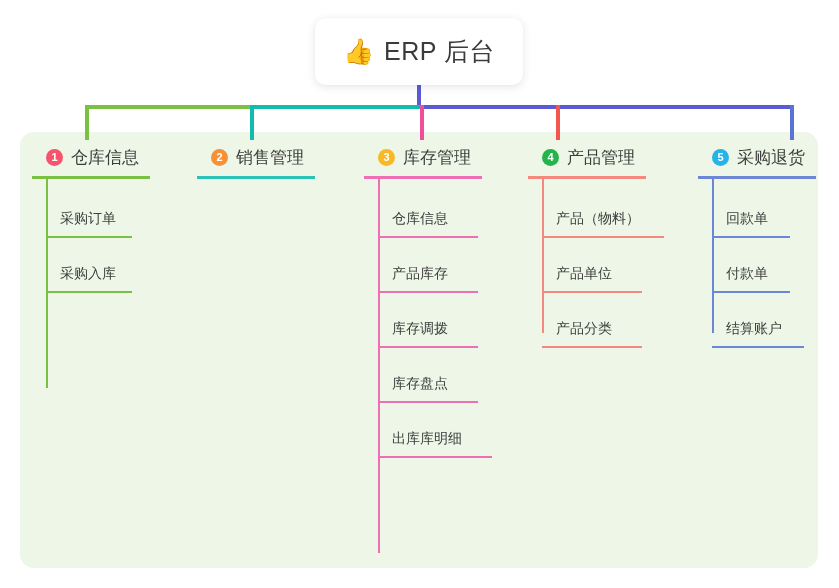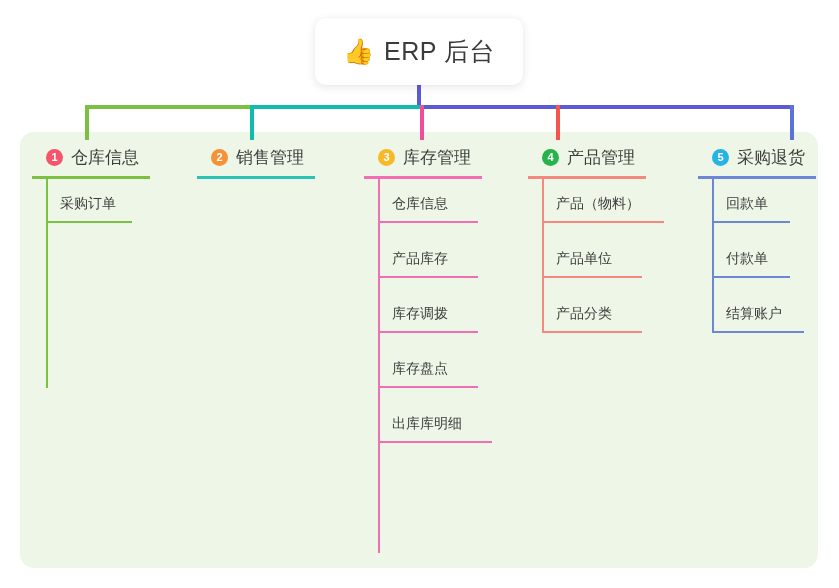--- a/index.html
+++ b/index.html
@@ -101,21 +101,21 @@
     white-space: nowrap;
   }
   .head-rule {
     height: 3px;
     margin-top: 5px;
   }
 
   
   .branch {
     position: relative;
-    padding-top: 0;
+    padding-top: 15px;
   }
   .spine {
     position: absolute;
     left: 14px;
     top: 0;
     width: 2px;
   }
   .leaf {
     position: relative;
     height: 55px;
@@ -163,20 +163,24 @@
         <span class="badge" style="background: rgb(244, 85, 106);">1</span>
         <span class="col-title">仓库信息</span>
       </div>
       <div class="head-rule" style="width: 118px; background: rgb(122, 193, 67);"></div>
       <div class="branch">
         <div class="spine" style="height: 209px; background: rgb(122, 193, 67);"></div>
         <div class="leaf">
           <div class="leaf-label">采购订单</div>
           <div class="leaf-rule" style="width: 86px; background: rgb(122, 193, 67);"></div>
         </div>
+        <div class="leaf">
+          <div class="leaf-label">采购入库</div>
+          <div class="leaf-rule" style="width: 86px; background: rgb(122, 193, 67);"></div>
+        </div>
       </div>
     </div>
     <div class="column" style="left: 197px;">
       <div class="col-head">
         <span class="badge" style="background: rgb(247, 145, 53);">2</span>
         <span class="col-title">销售管理</span>
       </div>
       <div class="head-rule" style="width: 118px; background: rgb(44, 195, 183);"></div>
     </div>
     <div class="column" style="left: 364px;">

